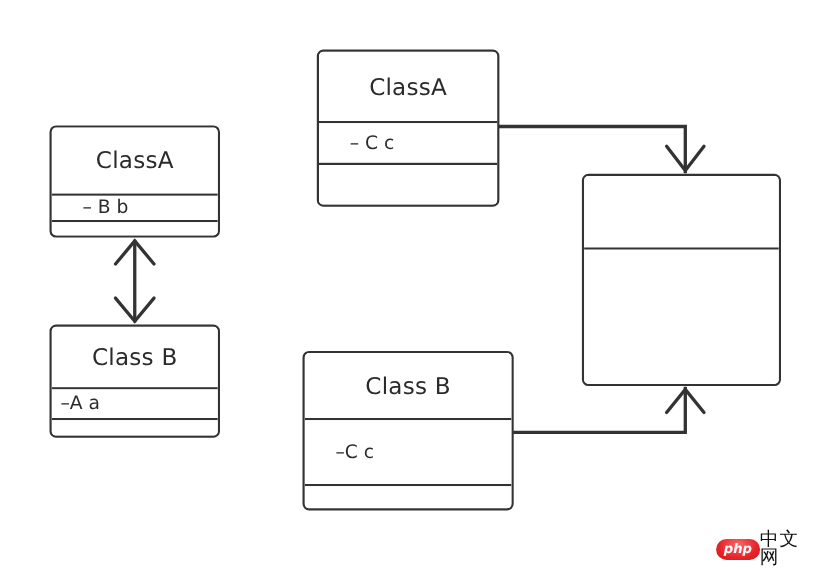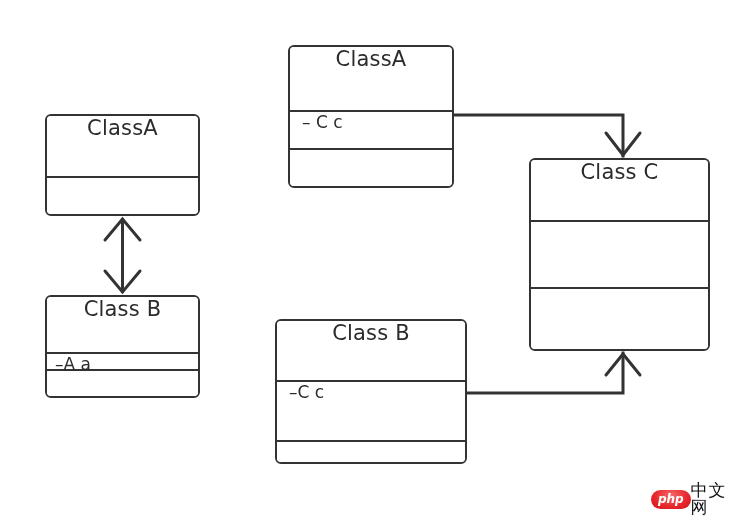--- a/index.html
+++ b/index.html
@@ -30,33 +30,33 @@
     border: 2.5px solid #333333;
     border-radius: 6px;
     overflow: hidden;
     display: flex;
     flex-direction: column;
   }
 
   .uml-section {
     box-sizing: border-box;
     display: flex;
-    align-items: flex-start;
+    align-items: center;
     background: #ffffff;
   }
 
   .uml-section.title {
     justify-content: center;
     border-bottom: 2.5px solid #333333;
   }
 
   .uml-section.attrs {
     justify-content: flex-start;
     border-bottom: 2.5px solid #333333;
-    padding-left: 12px;
+    padding-left: 28px;
   }
 
   .uml-section.ops {
     justify-content: flex-start;
     padding-left: 12px;
   }
 
   .cls-title {
     color: #2b2b2b;
     font-size: 21px;
@@ -122,30 +122,33 @@
   <g>
     <polyline points="468,393 623,393 623,353" fill="none" stroke="#333333" stroke-width="3" stroke-linecap="square" stroke-linejoin="miter"></polyline>
     <polyline points="606,375 623,354 640,375" fill="none" stroke="#333333" stroke-width="3" stroke-linecap="round" stroke-linejoin="miter"></polyline>
   </g>
 </svg>
 
 <div class="uml-box" style="left:45px; top:114px; width:155px; height:102px;">
   <div class="uml-section title" style="height:62px;">
     <span class="cls-title">ClassA</span>
   </div>
+  <div class="uml-section attrs" style="height:24px;">
+    <span class="cls-attr">– B  b</span>
+  </div>
   <div class="uml-section ops" style="flex:1;">
     <span class="cls-attr"></span>
   </div>
 </div>
 
 <div class="uml-box" style="left:45px; top:295px; width:155px; height:103px;">
   <div class="uml-section title" style="height:57px;">
     <span class="cls-title">Class B</span>
   </div>
-  <div class="uml-section attrs" style="height:17px; padding-left:8px;">
+  <div class="uml-section attrs" style="height:28px; padding-left:8px;">
     <span class="cls-attr">–A  a</span>
   </div>
   <div class="uml-section ops" style="flex:1;">
     <span class="cls-attr"></span>
   </div>
 </div>
 
 <div class="uml-box" style="left:288px; top:45px; width:166px; height:143px;">
   <div class="uml-section title" style="height:65px;">
     <span class="cls-title">ClassA</span>
@@ -164,23 +167,20 @@
   </div>
   <div class="uml-section attrs" style="height:60px;">
     <span class="cls-attr">–C  c</span>
   </div>
   <div class="uml-section ops" style="flex:1;">
     <span class="cls-attr"></span>
   </div>
 </div>
 
 <div class="uml-box" style="left:529px; top:158px; width:181px; height:193px;">
-  <div class="uml-section title" style="height:62px;">
-    <span class="cls-title">Class C</span>
-  </div>
   <div class="uml-section attrs" style="height:67px;">
     <span class="cls-attr"></span>
   </div>
   <div class="uml-section ops" style="flex:1;">
     <span class="cls-attr"></span>
   </div>
 </div>
 
 <div id="watermark">
   <span class="php-badge">php</span>

